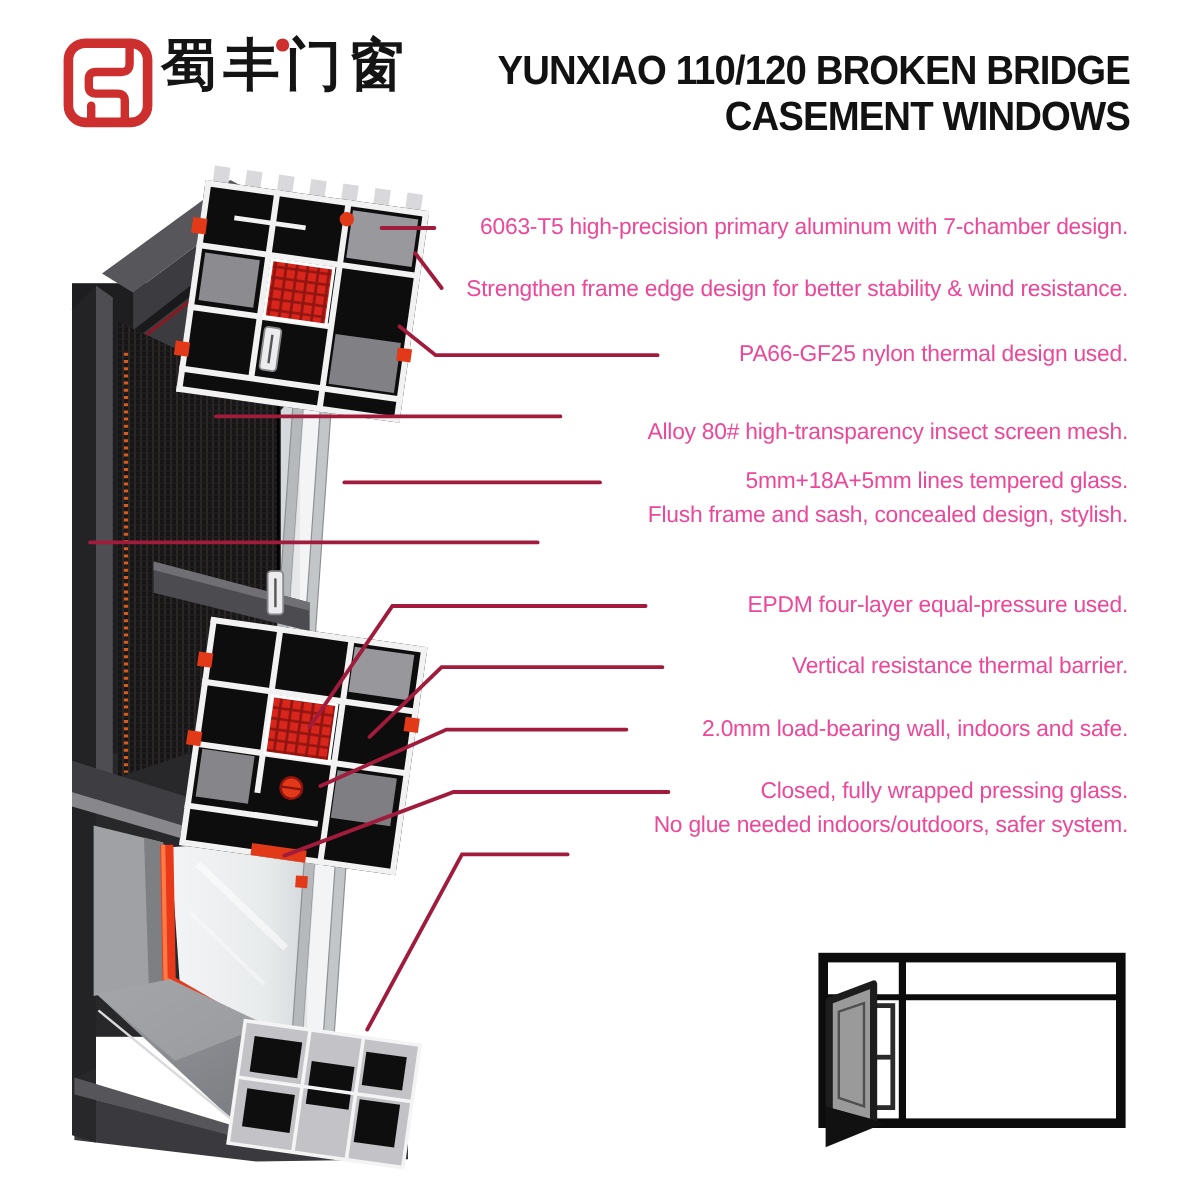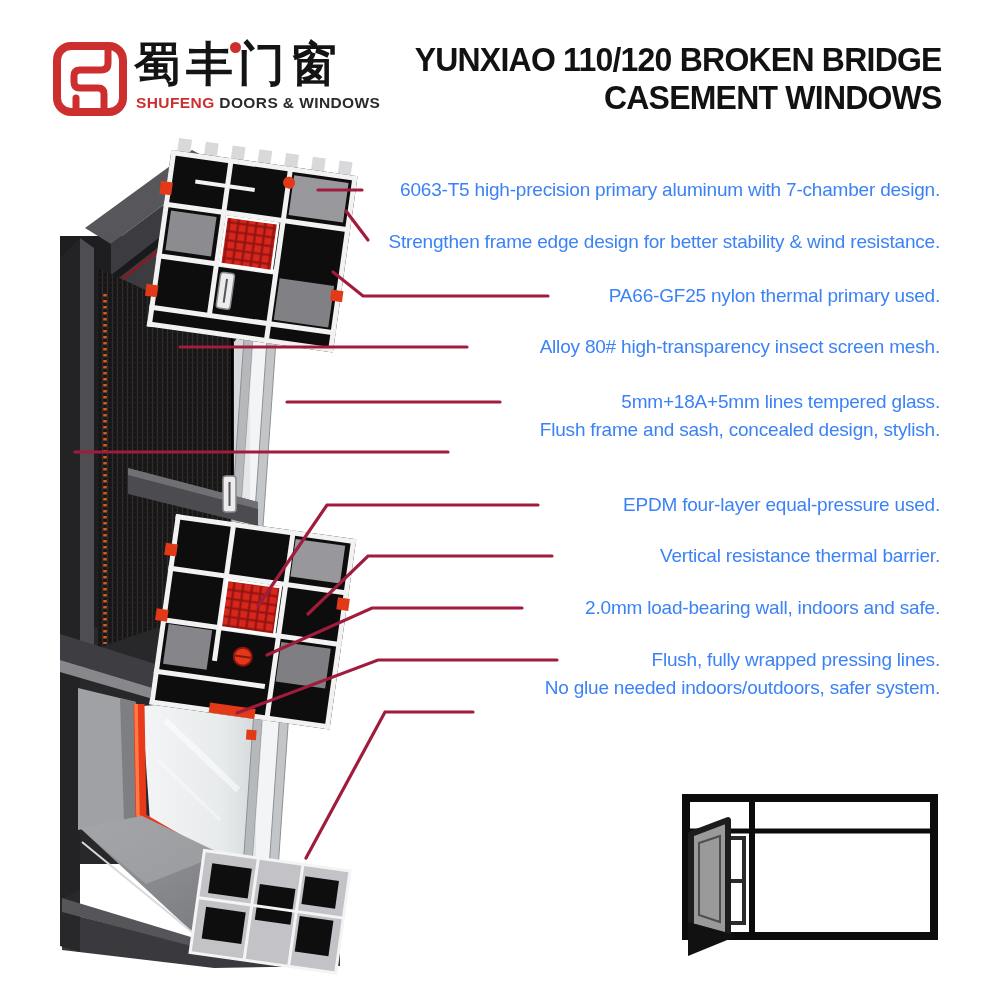--- a/index.html
+++ b/index.html
@@ -1,40 +1,40 @@
 <!DOCTYPE html>
 <html><head>
 <meta charset="utf-8">
 <style>
   html,body{margin:0;padding:0;}
   body{
     width:1000px;height:1000px;position:relative;background:#ffffff;
     font-family:"Liberation Sans", sans-serif;overflow:hidden;
   }
   
-  .logo{position:absolute;left:52px;top:36px;width:300px;height:86px;text-align:center;}
+  .logo{position:absolute;left:52px;top:26px;width:300px;height:86px;text-align:center;}
   .logo-mark{position:absolute;left:0;top:4px;}
   .logo-cn{
     position:absolute;left:82px;top:0px;font-size:47px;font-weight:700;
     color:#141414;letter-spacing:5px;line-height:56px;white-space:nowrap;
   }
   .logo-dot{position:absolute;left:178px;top:6px;width:11px;height:11px;border-radius:50%;background:#cd2f2f;}
   .logo-en{position:absolute;left:84px;top:58px;font-size:15.5px;font-weight:700;letter-spacing:0.4px;white-space:nowrap;}
   .logo-en .red{color:#cd2f2f;}
   .logo-en .dark{color:#2b2b2b;}
   .title{
     position:absolute;right:58px;top:40px;text-align:right;
     font-size:34px;font-weight:800;line-height:38px;color:#121212;
     letter-spacing:-0.8px;transform:scaleX(0.94);transform-origin:100% 0;
     white-space:nowrap;
   }
   
   .label{
     position:absolute;right:60px;height:28px;line-height:28px;text-align:center;
-    font-size:19px;color:#3b82f6;letter-spacing:-0.2px;white-space:nowrap;
+    font-size:19px;color:#ec4899;letter-spacing:-0.2px;white-space:nowrap;
   }
   
   .scene{position:absolute;left:0;top:0;width:1000px;height:1000px;}
 </style>
 </head>
 <body>
 
 <svg class="scene" viewBox="0 0 1000 1000">
   <defs>
     <pattern id="mesh" width="5" height="5" patternUnits="userSpaceOnUse">
@@ -243,31 +243,30 @@
 </svg>
 
 <div class="logo">
   <svg class="logo-mark" width="78" height="80" viewBox="0 0 78 80">
     <rect x="5" y="6" width="66" height="66" rx="14" fill="none" stroke="#cd2f2f" stroke-width="8"></rect>
     <path d="M56,10 V23 Q56,30 49,30 H28 Q22,30 22,36 V42 Q22,48 28,48 H46 Q52,48 52,54 V69" fill="none" stroke="#cd2f2f" stroke-width="7" stroke-linecap="round"></path>
     <path d="M24,68 V58" fill="none" stroke="#cd2f2f" stroke-width="7" stroke-linecap="round"></path>
   </svg>
   <div class="logo-cn">蜀丰门窗</div>
   <div class="logo-dot"></div>
-  <div class="logo-en"><span class="red">SHUFENG</span><span class="dark"> DOORS &amp; WINDOWS</span></div>
 </div>
 
 <div class="title">
   <div>YUNXIAO 110/120 BROKEN BRIDGE</div>
   <div>CASEMENT WINDOWS</div>
 </div>
 
 <div class="label" style="top:176px">6063-T5 high-precision primary aluminum with 7-chamber design.</div>
 <div class="label" style="top:228px">Strengthen frame edge design for better stability &amp; wind resistance.</div>
-<div class="label" style="top:282px">PA66-GF25 nylon thermal primary used.</div>
-<div class="label" style="top:333px">Alloy 80# high-transparency insect screen mesh.</div>
+<div class="label" style="top:282px">PA66-GF25 nylon thermal design used.</div>
+<div class="label" style="top:347px">Alloy 80# high-transparency insect screen mesh.</div>
 <div class="label" style="top:388px">5mm+18A+5mm lines tempered glass.</div>
 <div class="label" style="top:416px">Flush frame and sash, concealed design, stylish.</div>
 <div class="label" style="top:491px">EPDM four-layer equal-pressure used.</div>
 <div class="label" style="top:542px">Vertical resistance thermal barrier.</div>
 <div class="label" style="top:594px">2.0mm load-bearing wall, indoors and safe.</div>
-<div class="label" style="top:646px">Flush, fully wrapped pressing lines.</div>
+<div class="label" style="top:646px">Closed, fully wrapped pressing glass.</div>
 <div class="label" style="top:674px">No glue needed indoors/outdoors, safer system.</div>
 
 </body></html>

